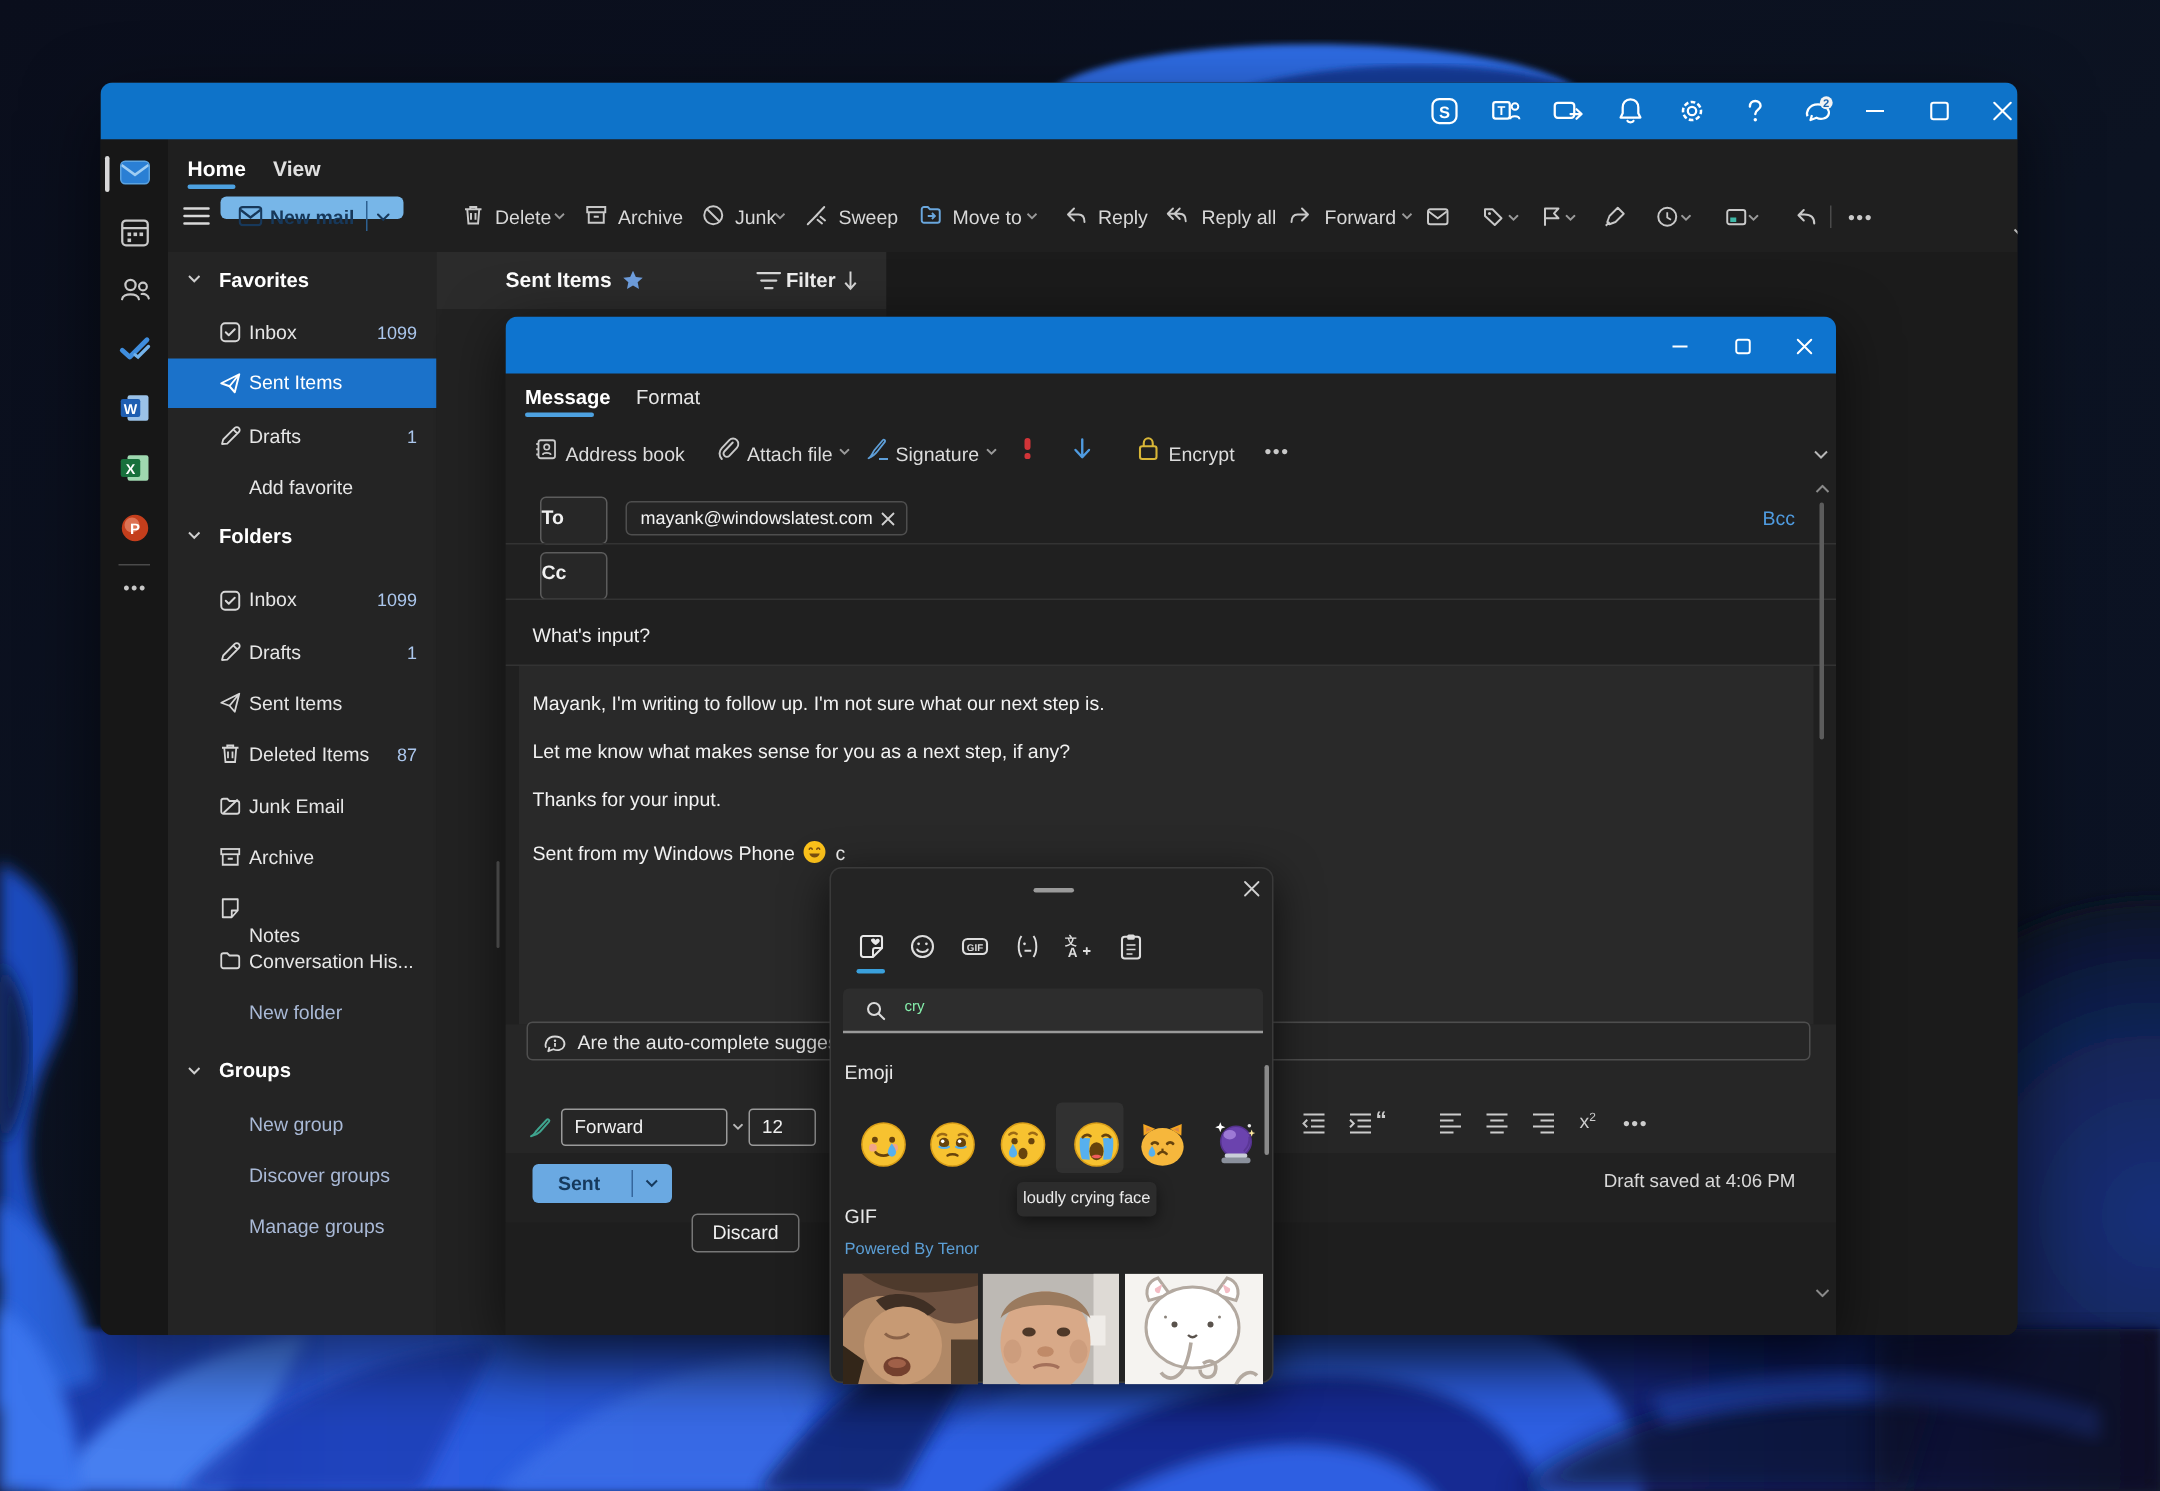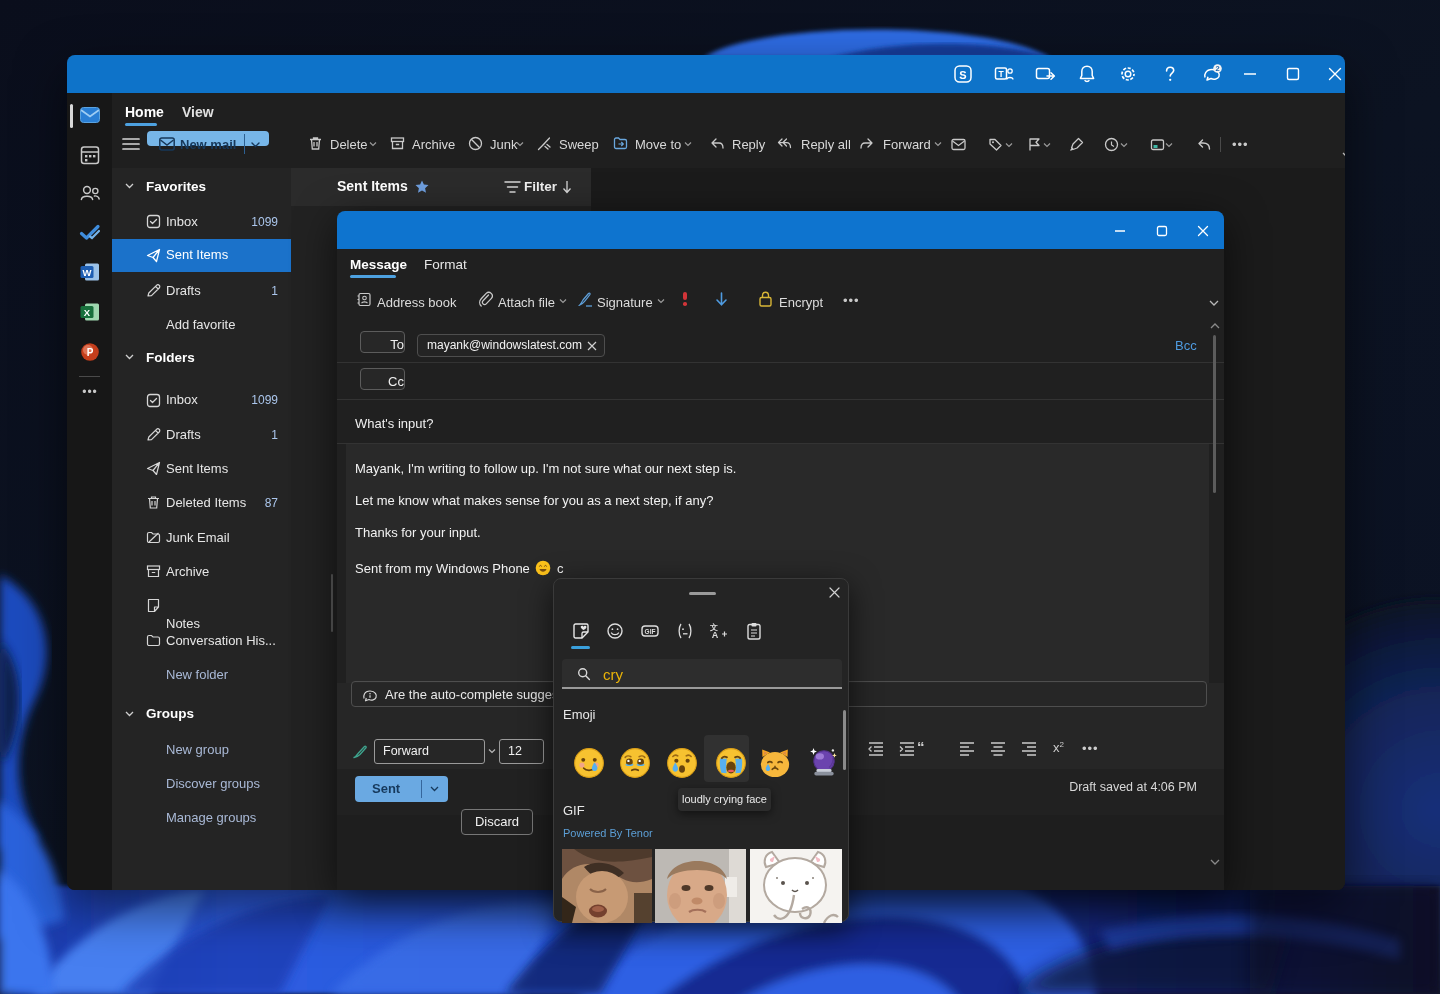--- a/index.html
+++ b/index.html
@@ -53,22 +53,22 @@
   #contentbg { position:absolute; left:524px; top:113px; width:754px; height:722px; background:#1b1b1b; }
 
   
   #compose { position:absolute; left:337px; top:211px; width:887px; height:679px;
              background:#202020; border-radius:8px 8px 0 0; overflow:hidden;
              box-shadow:0 10px 40px rgba(0,0,0,.6); }
   #cw-blue { position:absolute; left:0; top:0; width:887px; height:38px; background:#0e74cf; }
   .cw-tab { position:absolute; top:46px; font-size:13.5px; color:#e6e6e6; }
   #cw-toolbar { position:absolute; left:0; top:74px; width:887px; height:38px; }
   .ct-tx { font-size:13px; color:#dcdcdc; position:absolute; top:10px; white-space:nowrap; }
-  .field-btn { position:absolute; width:45px; height:22px; border:1px solid #5c5c5c; border-radius:4px;
-               color:#f0f0f0; font-size:13px; font-weight:normal; text-align:right; line-height:25px; background:#272727; }
+  .field-btn { position:absolute; width:45px; height:32px; border:1px solid #5c5c5c; border-radius:4px;
+               color:#f0f0f0; font-size:13px; font-weight:bold; text-align:left; line-height:25px; background:#272727; }
   #chip { position:absolute; left:80px; top:123px; height:23px; border:1px solid #4e4e4e; border-radius:4px;
           color:#f2f2f2; font-size:12px; line-height:21px; padding:0 22px 0 9px; background:#242424; }
   .divider { position:absolute; left:0; width:887px; height:1px; background:#333333; }
   #subject { position:absolute; left:18px; top:205px; font-size:13px; color:#f0f0f0; }
   #bodypanel { position:absolute; left:9px; top:233px; width:863px; height:239px; background:#292929; }
   .bodyline { position:absolute; left:9px; font-size:13px; color:#f2f2f2; white-space:nowrap; }
   #infobar { position:absolute; left:14px; top:470px; width:856px; height:26px; border:1px solid #4e4e4e; border-radius:4px; }
   #fmtbar { position:absolute; left:0; top:524px; width:887px; height:34px; }
   #fontbox { position:absolute; left:37px; top:4px; width:111px; height:25px; border:1px solid #9a9a9a; border-radius:3px;
              color:#f0f0f0; font-size:12.5px; line-height:23px; padding-left:8px; background:#262626; }
@@ -651,21 +651,21 @@
         <rect x="4" y="3.5" width="12" height="14.5" rx="1.8" fill="none" stroke="#dddddd" stroke-width="1.4"></rect>
         <rect x="7.5" y="2" width="5" height="3.5" rx="1" fill="#dddddd"></rect>
         <path d="M7,9 H13 M7,12 H13 M7,15 H11" stroke="#dddddd" stroke-width="1.1"></path>
       </svg>
     <div id="ep-underline"></div>
     <div id="ep-search">
       <svg class="abs" style="left:15px;top:8px" width="14" height="14" viewBox="0 0 14 14">
           <circle cx="5.7" cy="5.7" r="4" fill="none" stroke="#dadada" stroke-width="1.4"></circle>
           <line x1="8.7" y1="8.7" x2="12.4" y2="12.4" stroke="#dadada" stroke-width="1.4" stroke-linecap="round"></line>
         </svg>
-      <span class="abs" style="left:41px;top:7px;font-size:15px;color:#eab308">cry</span>
+      <span class="abs" style="left:41px;top:7px;font-size:10px;color:#86efac">cry</span>
     </div>
     <span id="ep-emoji-label">Emoji</span>
     <div id="ep-selcell"></div>
 
     <svg class="emoji" style="left:18px" viewBox="0 0 26 26">
       <circle cx="13" cy="13" r="11" fill="#f7c230"></circle>
       <circle cx="13" cy="13" r="11" fill="none" stroke="#d99e18" stroke-width="0.8"></circle>
       <circle cx="8.6" cy="10.6" r="1.5" fill="#67430c"></circle>
         <circle cx="17.4" cy="10.6" r="1.5" fill="#67430c"></circle>
       <circle cx="7.6" cy="14.6" r="2" fill="#f09d9d" opacity="0.8"></circle>

